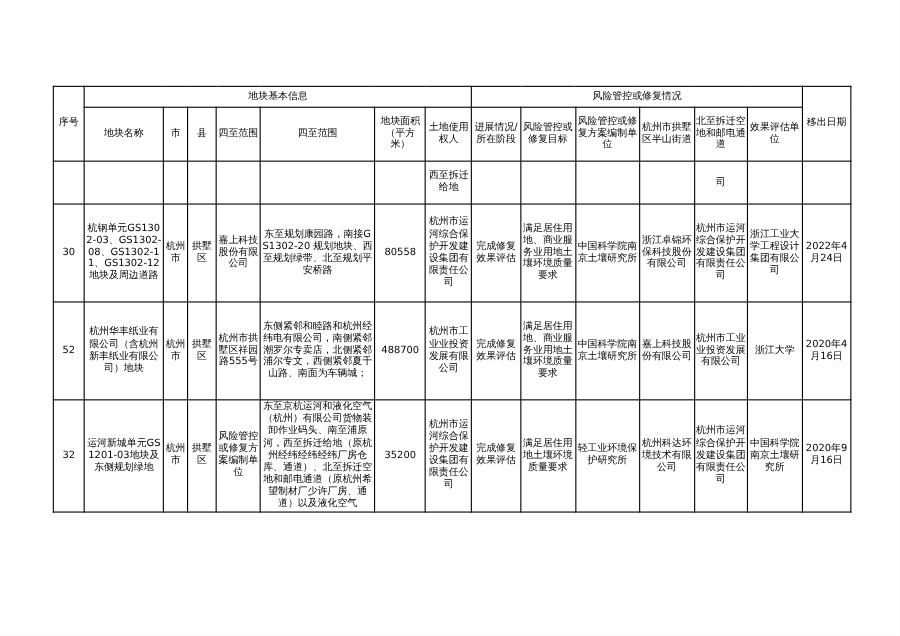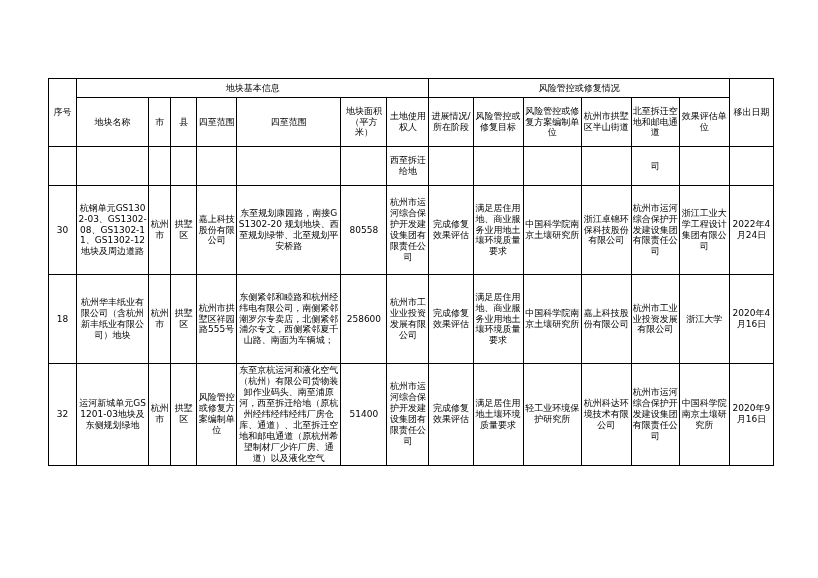--- a/index.html
+++ b/index.html
@@ -138,45 +138,45 @@
         <td>完成修复效果评估</td>
         <td class="tight">满足居住用地、商业服务业用地土壤环境质量要求</td>
         <td class="tight">中国科学院南京土壤研究所</td>
         <td class="tight">浙江卓锦环保科技股份有限公司</td>
         <td class="tight">杭州市运河综合保护开发建设集团有限责任公司</td>
         <td class="tight">浙江工业大学工程设计集团有限公司</td>
         <td>2022年4月24日</td>
       </tr>
 
       <tr class="data-row">
-        <td>18</td>
+        <td>52</td>
         <td class="tight">杭州华丰纸业有限公司（含杭州新丰纸业有限公司）地块</td>
         <td>杭州市</td>
         <td>拱墅区</td>
         <td>杭州市拱墅区祥园路555号</td>
         <td class="tight">东侧紧邻和睦路和杭州经纬电有限公司，南侧紧邻潮罗尔专卖店，北侧紧邻浦尔专文，西侧紧邻夏千山路、南面为车辆城；</td>
-        <td>258600</td>
+        <td>488700</td>
         <td class="tight">杭州市工业业投资发展有限公司</td>
         <td>完成修复效果评估</td>
         <td class="tight">满足居住用地、商业服务业用地土壤环境质量要求</td>
         <td class="tight">中国科学院南京土壤研究所</td>
         <td class="tight">嘉上科技股份有限公司</td>
         <td class="tight">杭州市工业业投资发展有限公司</td>
         <td class="tight">浙江大学</td>
         <td>2020年4月16日</td>
       </tr>
 
       <tr class="data-row">
         <td>32</td>
         <td class="tight">运河新城单元GS1201-03地块及东侧规划绿地</td>
         <td>杭州市</td>
         <td>拱墅区</td>
         <td>风险管控或修复方案编制单位</td>
         <td class="tight">东至京杭运河和液化空气（杭州）有限公司货物装卸作业码头、南至浦原河，西至拆迁给地（原杭州经纬经纬经纬厂房仓库、通道）、北至拆迁空地和邮电通道（原杭州希望制材厂少许厂房、通道）以及液化空气</td>
-        <td>51400</td>
+        <td>35200</td>
         <td class="tight">杭州市运河综合保护开发建设集团有限责任公司</td>
         <td>完成修复效果评估</td>
         <td class="tight">满足居住用地土壤环境质量要求</td>
         <td class="tight">轻工业环境保护研究所</td>
         <td class="tight">杭州科达环境技术有限公司</td>
         <td class="tight">杭州市运河综合保护开发建设集团有限责任公司</td>
         <td class="tight">中国科学院南京土壤研究所</td>
         <td>2020年9月16日</td>
       </tr>
     </tbody>

